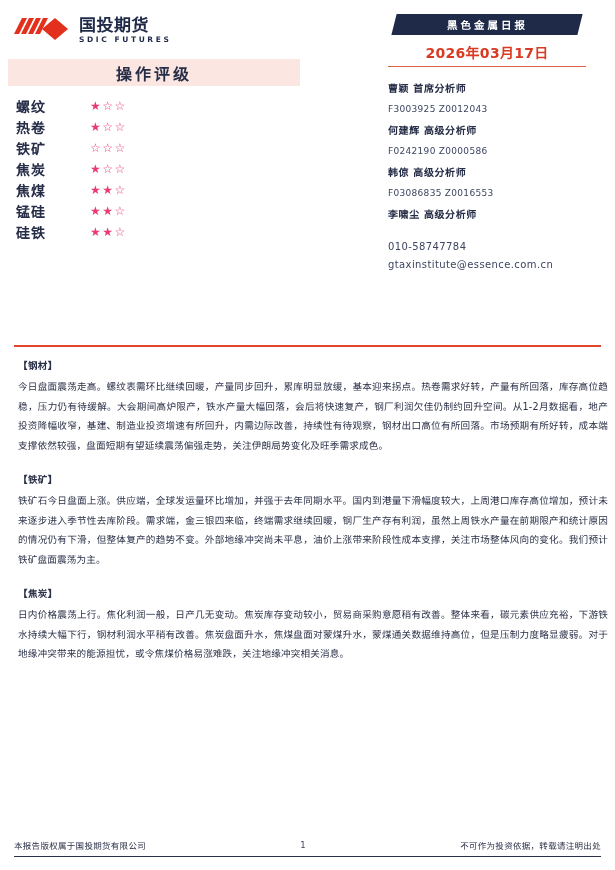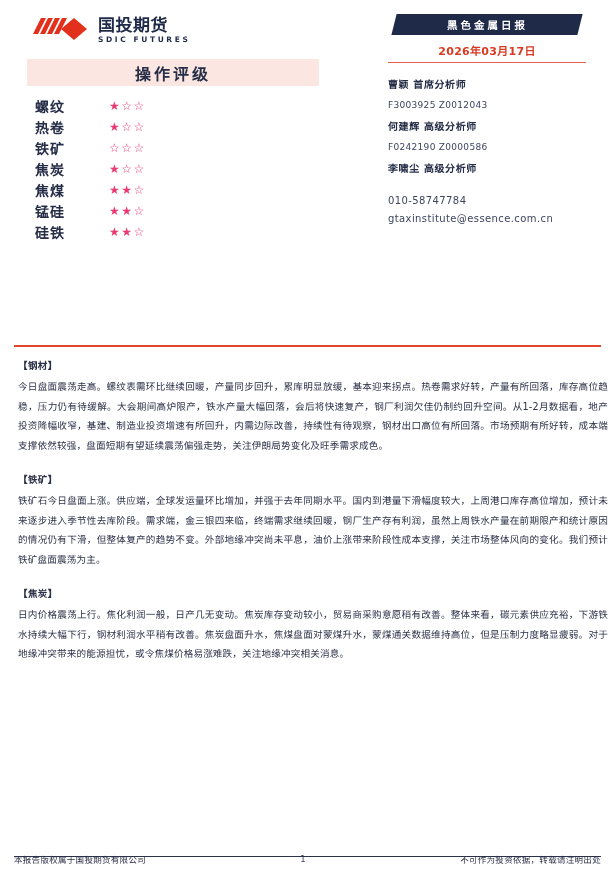--- a/index.html
+++ b/index.html
@@ -19,21 +19,21 @@
 
   
   .top-area {
     position: relative;
     height: 345px;
   }
 
   
   .left-col {
     position: absolute;
-    left: 27px;
+    left: 8px;
     top: 14px;
     width: 330px;
   }
 
   .logo-row {
     display: flex;
     align-items: center;
     height: 34px;
     margin-left: 4px;
   }
@@ -133,21 +133,21 @@
     color: #ffffff;
     font-size: 10.5px;
     font-weight: 700;
     letter-spacing: 3px;
     font-family: "DejaVu Serif", "Liberation Serif", serif;
   }
 
   .doc-date {
     text-align: center;
     color: #d93a22;
-    font-size: 11px;
+    font-size: 14px;
     font-weight: 700;
     margin-top: 7px;
     width: 198px;
     letter-spacing: 0.3px;
   }
   .date-rule {
     width: 198px;
     height: 1px;
     background: #e0604a;
     margin-top: 4px;
@@ -218,21 +218,21 @@
     position: absolute;
     left: 14px;
     bottom: 13px;
     width: 587px;
     height: 1.3px;
     background: #2b3148;
   }
   .footer {
     position: absolute;
     left: 14px;
-    bottom: 5px;
+    bottom: 19px;
     width: 587px;
     display: flex;
     align-items: center;
     justify-content: space-between;
     font-size: 8.5px;
     color: #2b3148;
     letter-spacing: 0.3px;
   }
   .footer-page { color: #3c4460; }
 </style>
@@ -311,20 +311,24 @@
     <div class="analysts">
       <div class="analyst">
         <div class="an-name">曹颖  首席分析师</div>
         <div class="an-code">F3003925  Z0012043</div>
       </div>
       <div class="analyst">
         <div class="an-name">何建辉  高级分析师</div>
         <div class="an-code">F0242190  Z0000586</div>
       </div>
       <div class="analyst">
+        <div class="an-name">韩倞  高级分析师</div>
+        <div class="an-code">F03086835  Z0016553</div>
+      </div>
+      <div class="analyst">
         <div class="an-name">李啸尘  高级分析师</div>
       </div>
     </div>
 
     <div class="contact">
       <div>010-58747784</div>
       <div>gtaxinstitute@essence.com.cn</div>
     </div>
   </div>
 </div>

